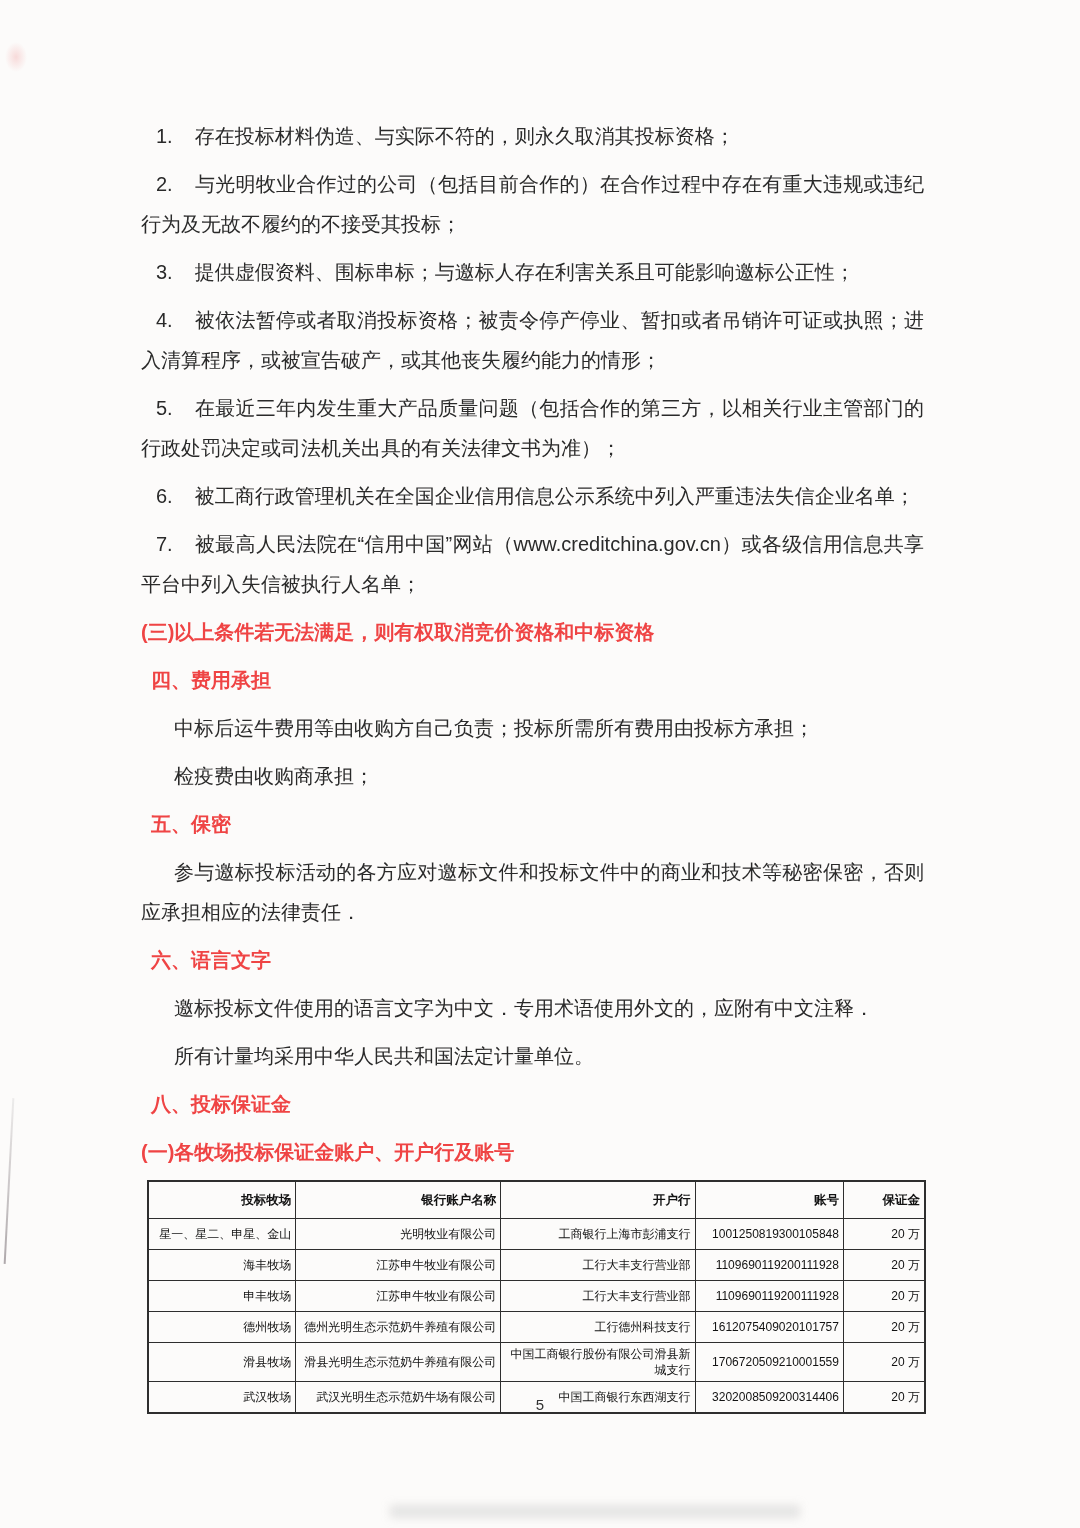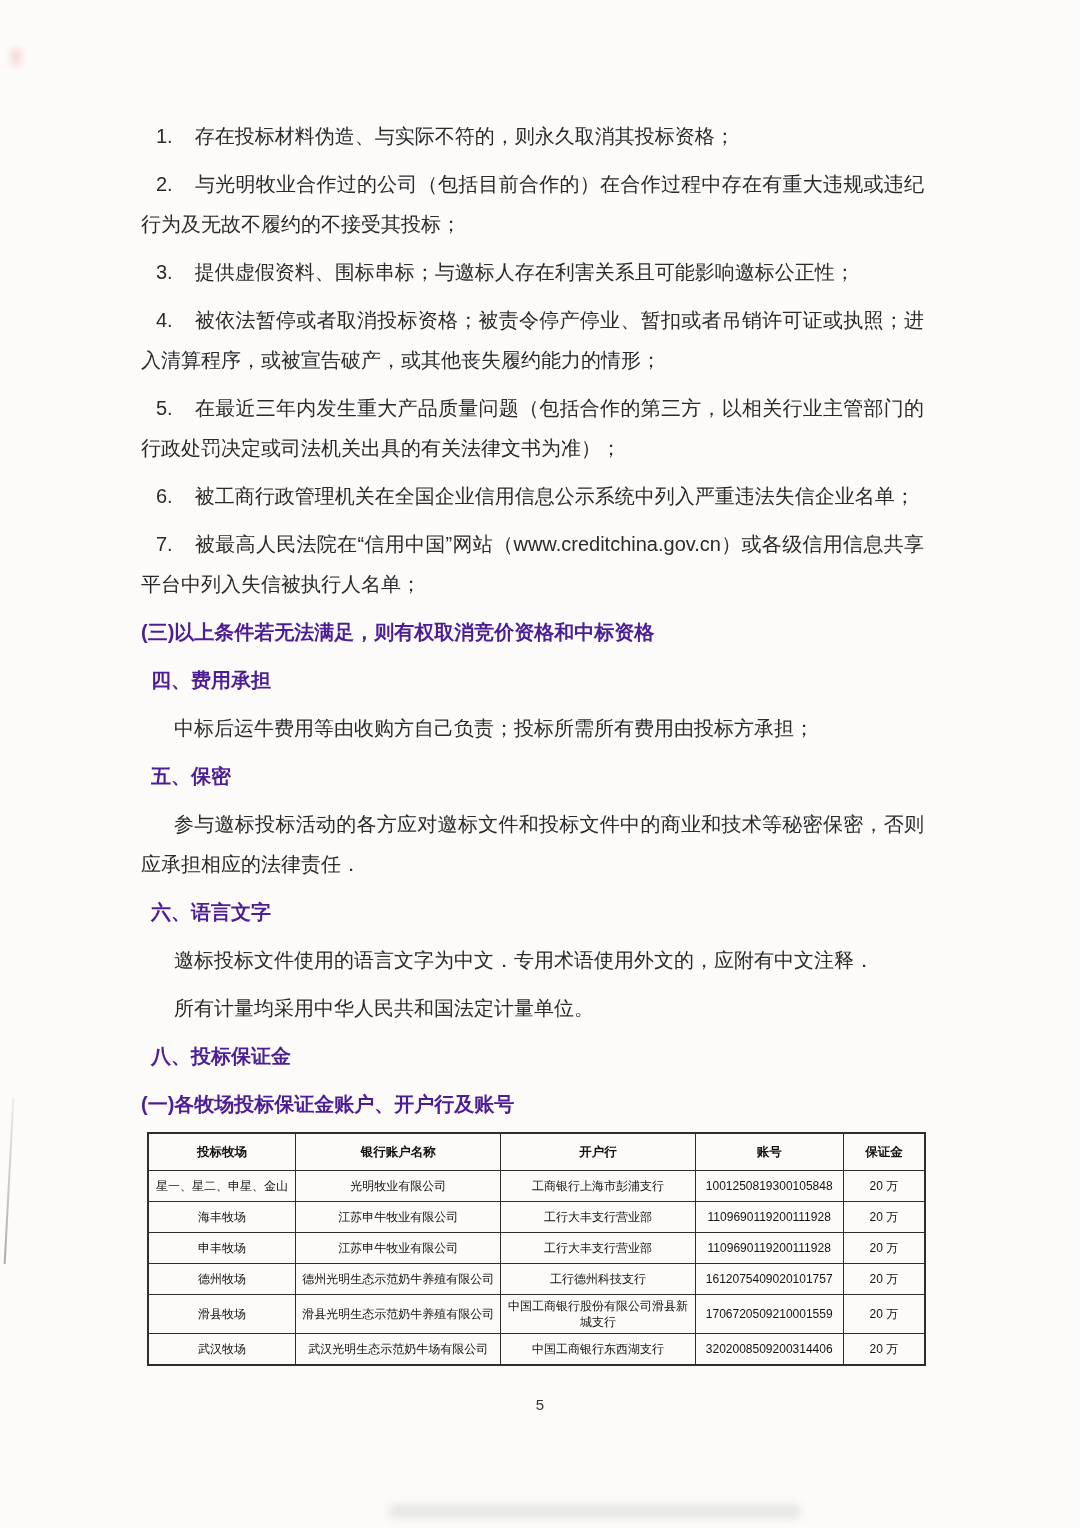--- a/index.html
+++ b/index.html
@@ -11,33 +11,33 @@
     font-family:"Liberation Sans","DejaVu Sans",sans-serif;
     color:#2a2a2a;
   }
   .content{
     position:absolute;left:133px;top:108px;width:799px;
     font-size:20px;line-height:40px;
     text-align:justify;
   }
   .content p{margin:8px;}
   .item .num{display:inline-block;margin-left:15px;margin-right:22px;}
-  .bold{font-weight:bold;color:#4c1d95;}
+  .bold{font-weight:bold;color:#ef4444;}
   .sec{padding-left:10px;}
   .indent{text-indent:33px;}
   .deposit-table{
     border-collapse:collapse;
     table-layout:fixed;
     width:779px;
     margin-left:14px;margin-top:7px;
     border:2px solid #2e2e2e;
   }
   .deposit-table th,.deposit-table td{
     border:1px solid #2e2e2e;
-    text-align:center;vertical-align:middle;
+    text-align:right;vertical-align:middle;
     padding:3px 4px;
     color:#121212;
     overflow:hidden;
   }
   .deposit-table th{font-size:12.5px;font-weight:bold;height:30px;line-height:16px;}
   .deposit-table td{font-size:12px;font-weight:500;height:24px;line-height:16px;margin-left:24px;}
   .page-number{
     position:absolute;left:0;right:0;top:1396px;
     text-align:center;font-size:15px;color:#333;
   }
@@ -72,20 +72,21 @@
     <p class="item"><span class="num">3.</span><span>提供虚假资料、围标串标；与邀标人存在利害关系且可能影响邀标公正性；</span></p>
     <p class="item"><span class="num">4.</span><span>被依法暂停或者取消投标资格；被责令停产停业、暂扣或者吊销许可证或执照；进入清算程序，或被宣告破产，或其他丧失履约能力的情形；</span></p>
     <p class="item"><span class="num">5.</span><span>在最近三年内发生重大产品质量问题（包括合作的第三方，以相关行业主管部门的行政处罚决定或司法机关出具的有关法律文书为准）；</span></p>
     <p class="item"><span class="num">6.</span><span>被工商行政管理机关在全国企业信用信息公示系统中列入严重违法失信企业名单；</span></p>
     <p class="item"><span class="num">7.</span><span>被最高人民法院在“信用中国”网站（www.creditchina.gov.cn）或各级信用信息共享平台中列入失信被执行人名单；</span></p>
 
     <p class="bold">(三)以上条件若无法满足，则有权取消竞价资格和中标资格</p>
 
     <p class="bold sec">四、费用承担</p>
     <p class="indent">中标后运牛费用等由收购方自己负责；投标所需所有费用由投标方承担；</p>
+    <p class="indent">检疫费由收购商承担；</p>
 
     <p class="bold sec">五、保密</p>
     <p class="indent">参与邀标投标活动的各方应对邀标文件和投标文件中的商业和技术等秘密保密，否则应承担相应的法律责任．</p>
 
     <p class="bold sec">六、语言文字</p>
     <p class="indent">邀标投标文件使用的语言文字为中文．专用术语使用外文的，应附有中文注释．</p>
 
     <p class="indent">所有计量均采用中华人民共和国法定计量单位。</p>
 
     <p class="bold sec">八、投标保证金</p>

